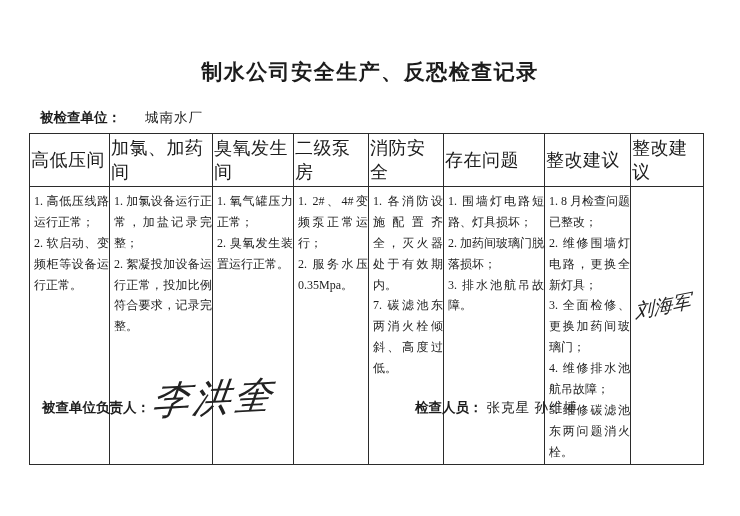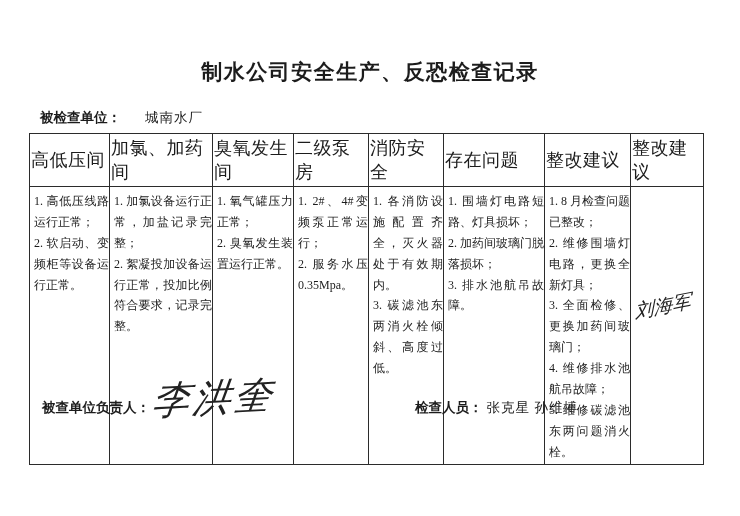--- a/index.html
+++ b/index.html
@@ -127,21 +127,21 @@
       <tr>
         <td>1. 高低压线路运行正常；
 2. 软启动、变频柜等设备运行正常。</td>
         <td>1. 加氯设备运行正常，加盐记录完整；
 2. 絮凝投加设备运行正常，投加比例符合要求，记录完整。</td>
         <td>1. 氧气罐压力正常；
 2. 臭氧发生装置运行正常。</td>
         <td>1. 2#、4#变频泵正常运行；
 2. 服务水压 0.35Mpa。</td>
         <td>1. 各消防设施配置齐全，灭火器处于有效期内。
-3. 碳滤池东两消火栓倾斜、高度过低。</td>
+7. 碳滤池东两消火栓倾斜、高度过低。</td>
         <td>1. 围墙灯电路短路、灯具损坏；
 2. 加药间玻璃门脱落损坏；
 3. 排水池航吊故障。</td>
         <td>1. 8 月检查问题已整改；
 2. 维修围墙灯电路，更换全新灯具；
 3. 全面检修、更换加药间玻璃门；
 4. 维修排水池航吊故障；
 5. 维修碳滤池东两问题消火栓。</td>
         <td class="sig-cell">
           <span class="handwriting leader-sign">刘海军</span>

